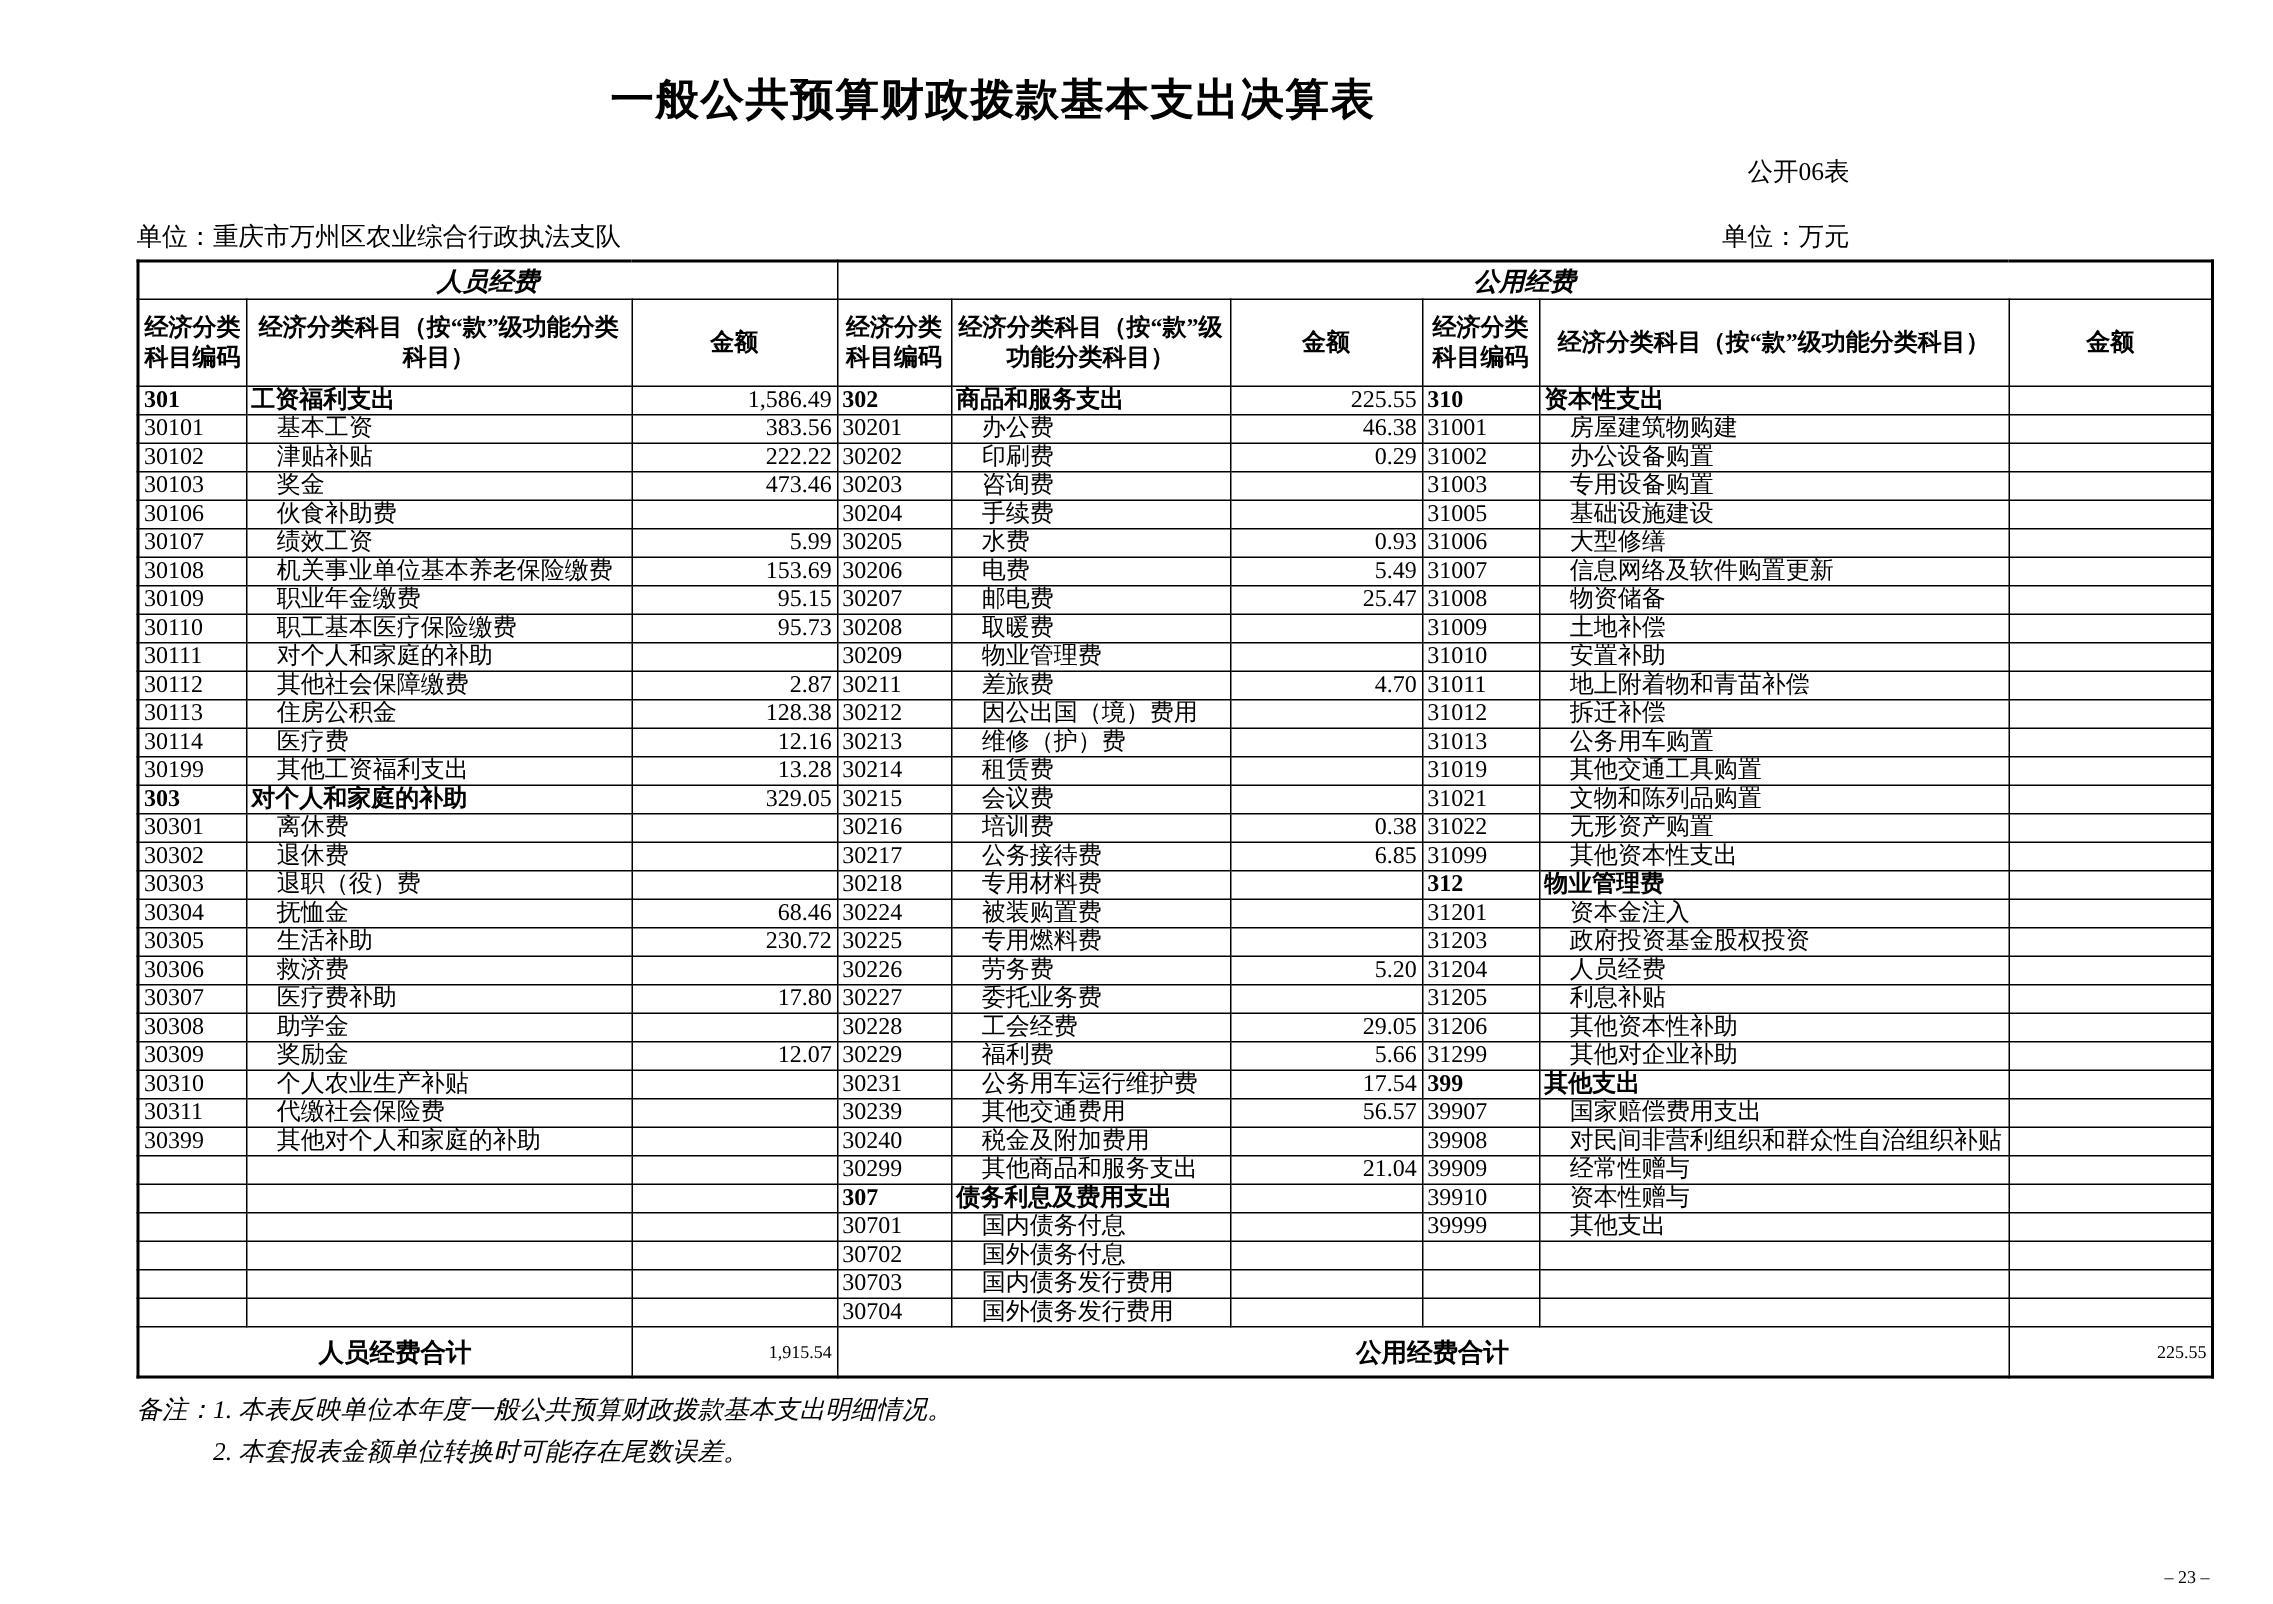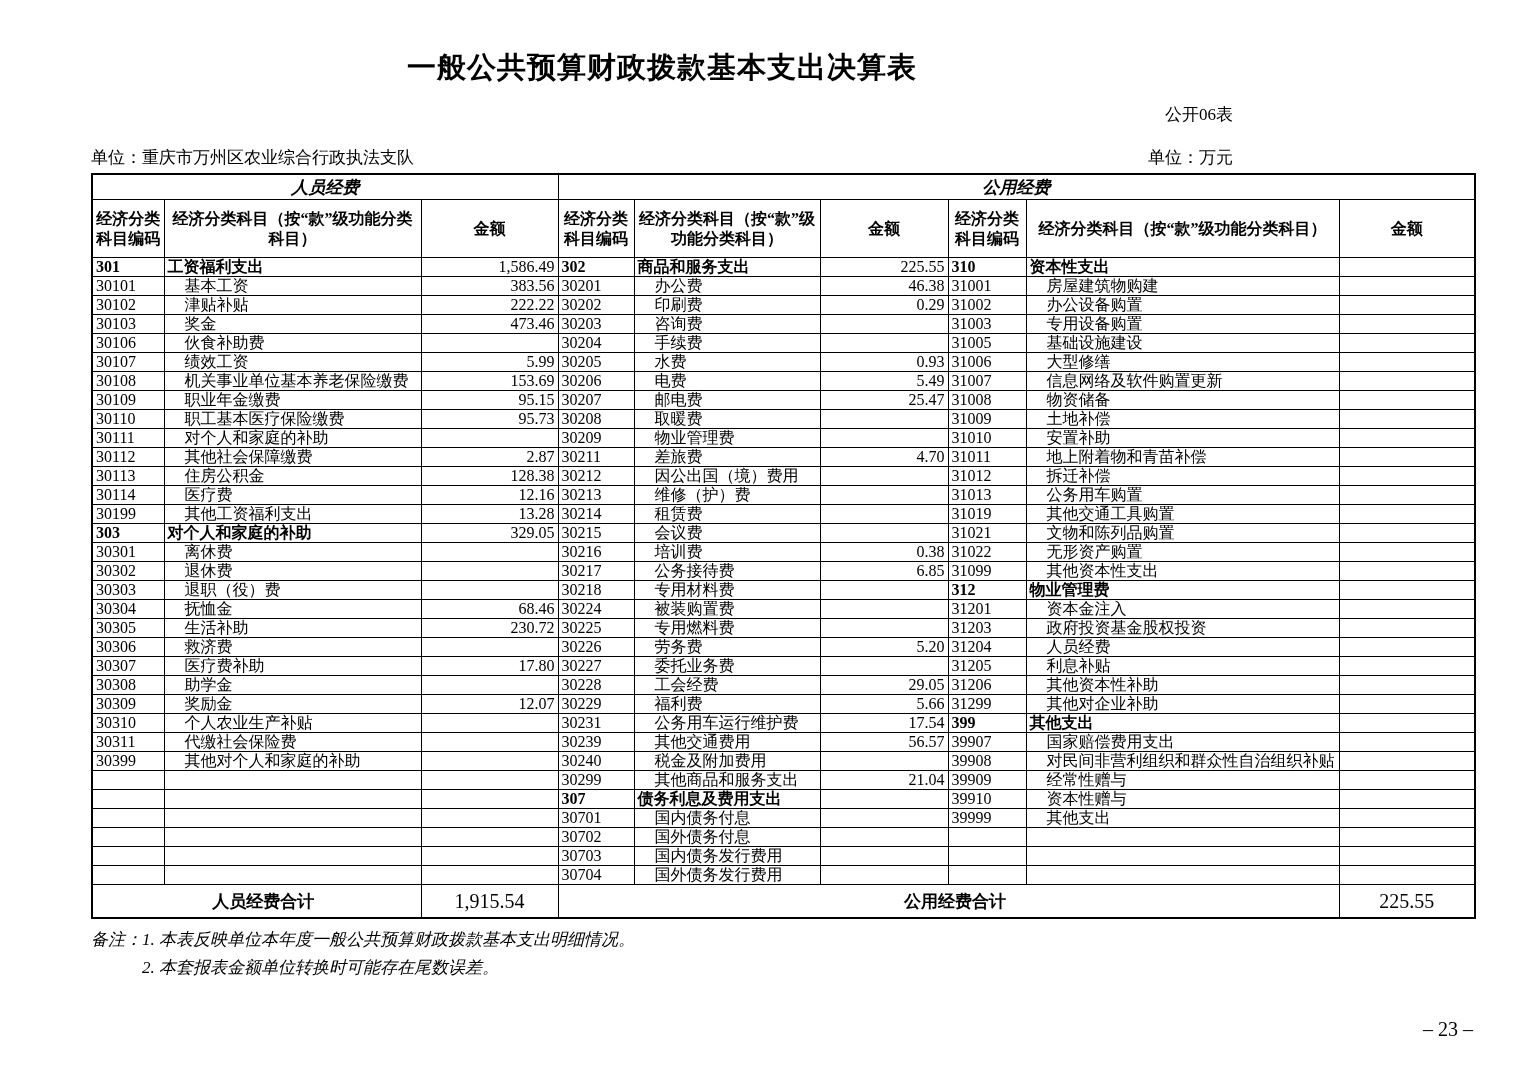--- a/index.html
+++ b/index.html
@@ -31,25 +31,25 @@
     height:57px; font-weight:700; text-align:center; line-height:20px;
     white-space:normal; word-break:break-all;
   }
   tbody td { height:18px; line-height:18px; white-space:nowrap; }
   td.code { text-align:left; }
   td.name { text-align:left; }
   td.name.child { padding-left:20px; }
   td.amt { text-align:right; }
   tfoot td { height:32px; border-top:2px solid #000; }
   tfoot td.total-label { text-align:center; font-weight:700; font-size:17px;padding-left:16px; }
-  tfoot td.amt { font-size:20px;text-align:center; }
+  tfoot td.amt { font-size:12px; }
   .notes { font-size:17px; margin-top:7px; line-height:28px;font-style:italic; }
   .notes .line2 { padding-left:51px; }
   .page-number {
-    position:absolute; right:42px; bottom:28px; font-size:20px; white-space:nowrap;
+    position:absolute; right:42px; bottom:10px; font-size:12px; white-space:nowrap;
   }
 </style>
 <style>td.bcell, td.bcell + td.name { font-weight:700; }</style></head>
 <body>
 
 <div class="content">
 
   <div class="title">一般公共预算财政拨款基本支出决算表</div>
 
   <div class="form-label">公开06表</div>

